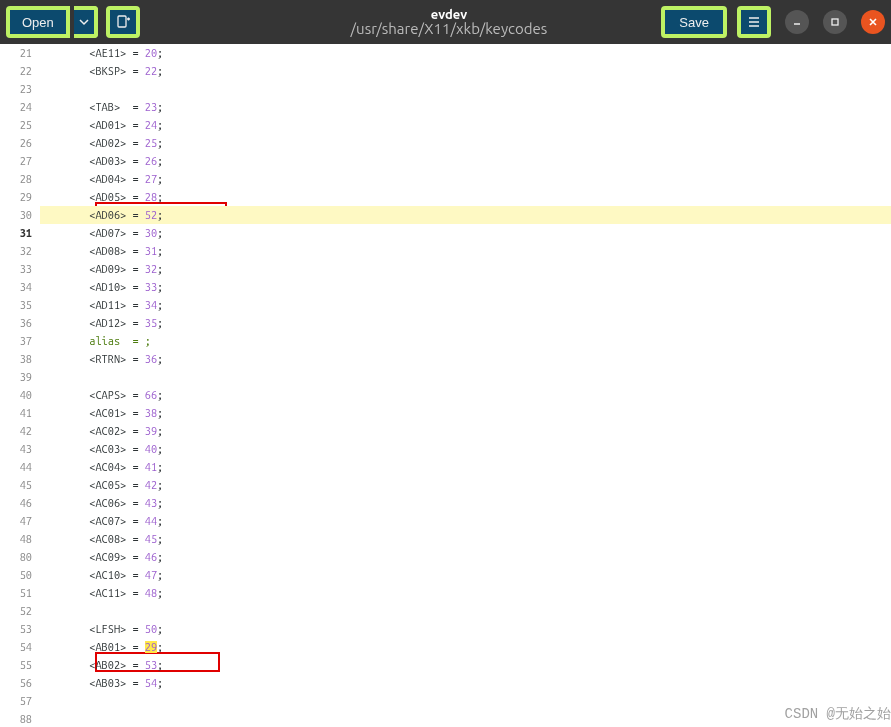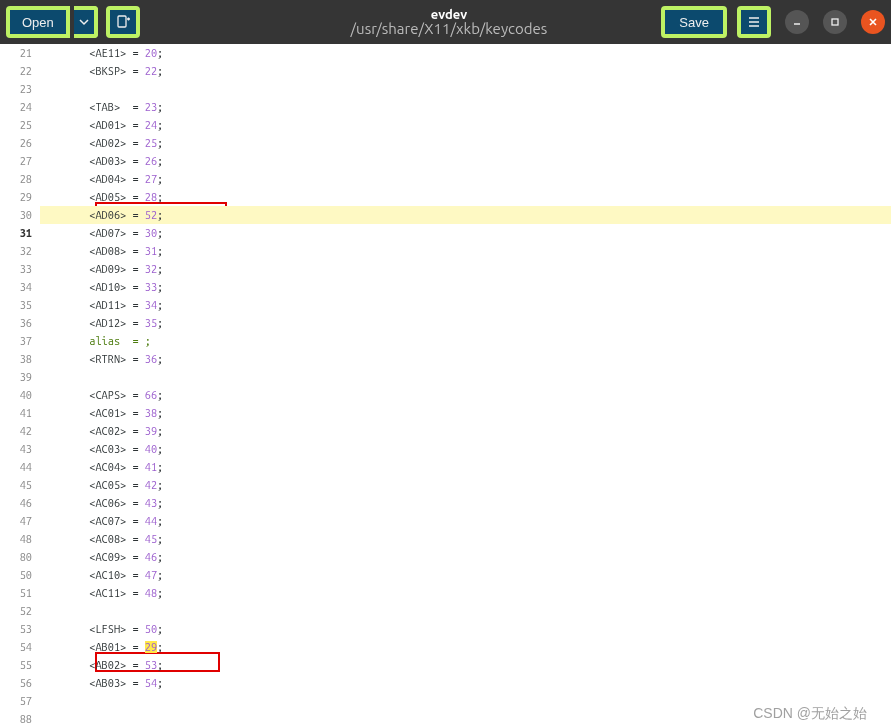--- a/index.html
+++ b/index.html
@@ -95,25 +95,25 @@
   .redbox {
     position: absolute;
     border: 2px solid #e00000;
     pointer-events: none;
   }
   .rb1 { left: 55px; top: 158px; width: 132px; height: 20px; }
   .rb2 { left: 55px; top: 608px; width: 125px; height: 20px; }
 
   .watermark {
     position: absolute;
-    right: 24px;
+    right: 0;
     bottom: 4px;
     font-size: 14px;
     color: rgba(120,120,120,0.7);
-    font-family: Liberation Sans, sans-serif;
+    font-family: Liberation Mono, monospace;
     pointer-events:none;
   }
   svg { display:block; }
 </style>
 </head>
 <body>
 
 <div class="headerbar">
   <button class="btn btn-open">Open</button>
   <button class="btn btn-arrow">

